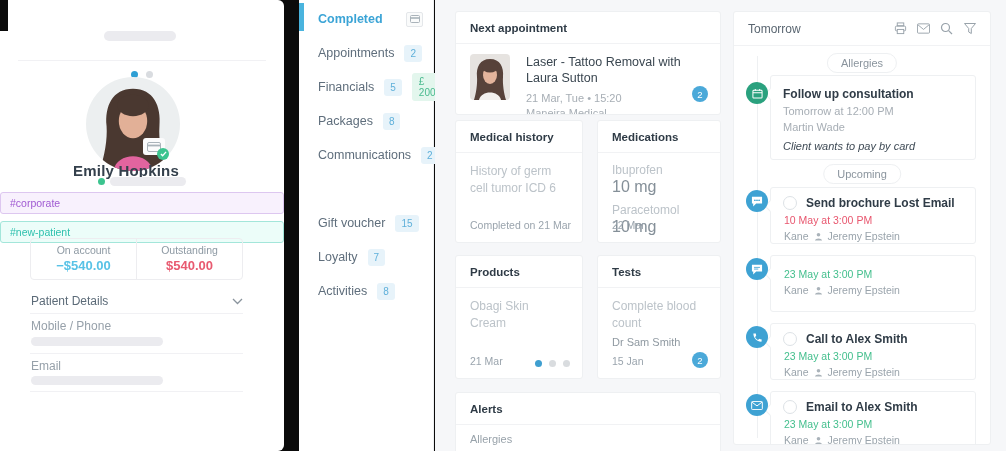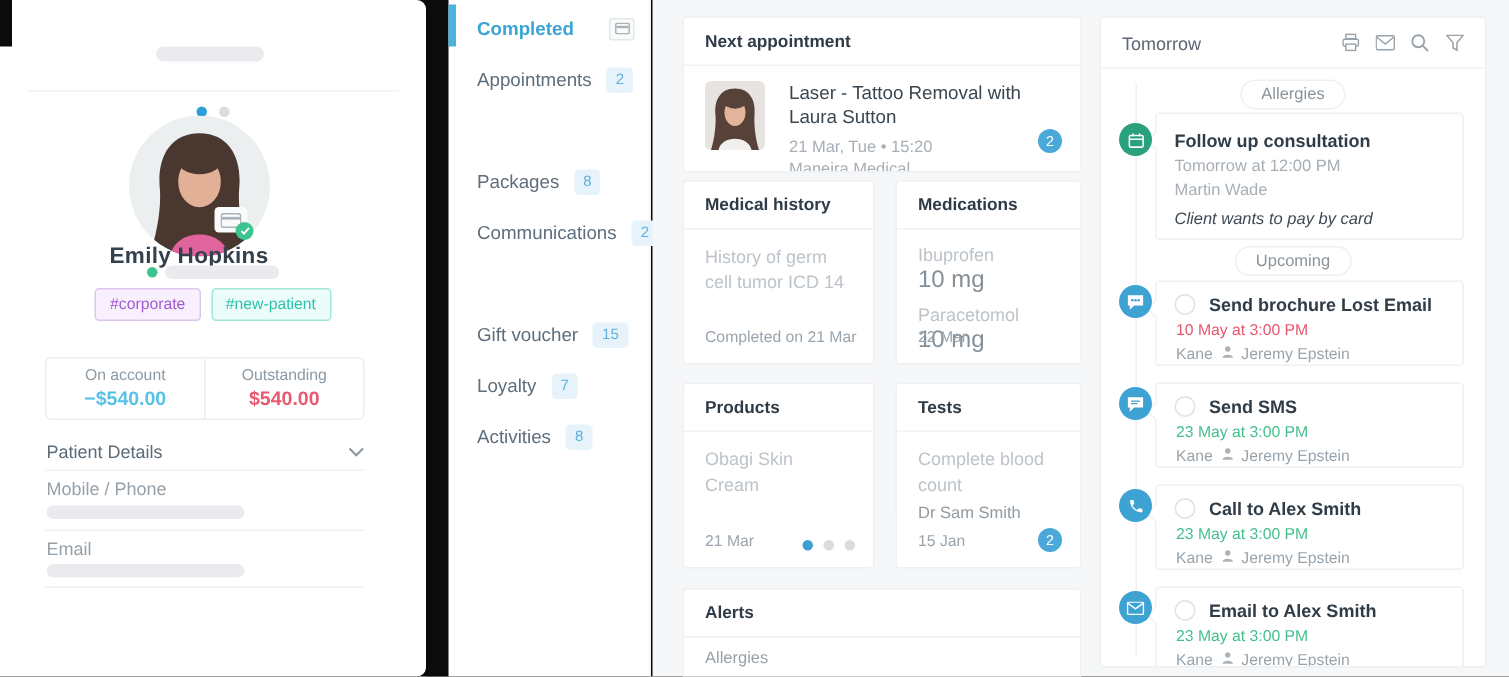--- a/index.html
+++ b/index.html
@@ -23,21 +23,21 @@
   .avatar-wrap { position:absolute; left:86px; top:77px; width:94px; height:94px; }
   .avatar-wrap svg { display:block; }
   .avatar-badge { position:absolute; left:57px; top:61px; width:22px; height:17px; background:#fbfbfc; border-radius:3px; display:flex; align-items:center; justify-content:center; }
   .avatar-check { position:absolute; left:71px; top:71px; width:12px; height:12px; border-radius:50%; background:#3cc48f; display:flex; align-items:center; justify-content:center; }
 
   .patient-name { position:absolute; left:0; top:162px; width:252px; text-align:center; font-size:15px; font-weight:bold; color:#34404c; letter-spacing:.2px; }
   .status-row { position:absolute; left:0; top:177px; width:284px; display:flex; justify-content:center; align-items:center; gap:5px; }
   .status-dot { width:7px; height:7px; border-radius:50%; background:#3cc48f; }
   .status-skel { width:76px; height:9px; }
 
-  .tags-row { position:absolute; left:0; top:192px; width:284px; display:flex; justify-content:center; gap:7px; }
+  .tags-row { position:absolute; left:0; top:192px; width:284px; display:flex; justify-content:center; gap:7px;flex-direction:column; }
   .tag { font-size:10.5px; padding:4px 9px; border-radius:3px; border:1px solid; }
   .tag.purple { color:#a05ad2; border-color:#ddc7f0; background:#f8f1fd; }
   .tag.teal { color:#2fc0ae; border-color:#a3e6da; background:#ecfdf9; }
 
   .account-box { position:absolute; left:30px; top:238px; width:213px; height:42px; border:1px solid #ededf0; border-radius:4px; display:flex; }
   .account-cell { flex:1; text-align:center; padding-top:5px; }
   .account-cell + .account-cell { border-left:1px solid #ededf0; }
   .account-label { font-size:10.5px; color:#8d99a3; }
   .account-value { font-size:13px; font-weight:bold; margin-top:2px; }
   .account-value.cyan { color:#58c2e6; }
@@ -111,21 +111,21 @@
   .sched-card { top:63px; height:85px; padding:11px 12px; }
   .sched-title { font-size:12px; font-weight:bold; color:#303c47; }
   .sched-time, .sched-person { font-size:11px; color:#a7aeb5; margin-top:4px; }
   .sched-note { font-size:11px; font-style:italic; color:#3e4a55; margin-top:7px; }
 
   .up-card { height:57px; padding:8px 12px; }
   .up-row1 { display:flex; align-items:center; gap:9px; }
   .checkbox-circle { width:14px; height:14px; border-radius:50%; border:1px solid #dde2e6; background:#fff; flex:none; cursor:pointer; }
   .up-title { font-size:12px; font-weight:bold; color:#303c47; }
   .up-time { font-size:10.5px; margin-top:4px; margin-left:1px; }
-  .up-assign { display:flex; gap:5px; margin-top:4px; margin-left:1px; font-size:10.5px; color:#9aa4ac; }
+  .up-assign { display:flex; align-items:center; gap:5px; margin-top:4px; margin-left:1px; font-size:10.5px; color:#9aa4ac; }
 </style>
 </head>
 <body>
 
 <div class="stage">
 
   <div class="patient-panel">
     <div class="skel top-skel"></div>
     <div class="panel-divider"></div>
 
@@ -214,20 +214,25 @@
         <svg width="10" height="8" viewBox="0 0 10 8">
             <rect x="0.5" y="0.5" width="9" height="7" rx="1" fill="none" stroke="#aab3ba"></rect>
             <rect x="1" y="2.2" width="8" height="1.6" fill="#aab3ba"></rect>
           </svg>
       </span>
     </div>
     <div class="nav-row" style="top:36px">
       <span class="nav-label">Appointments</span>
       <span class="nav-badge">2</span>
     </div>
+    <div class="nav-row" style="top:70px">
+      <span class="nav-label">Financials</span>
+      <span class="nav-badge">5</span>
+      <span class="nav-money">£ 200</span>
+    </div>
     <div class="nav-row" style="top:104px">
       <span class="nav-label">Packages</span>
       <span class="nav-badge">8</span>
     </div>
     <div class="nav-row" style="top:138px">
       <span class="nav-label">Communications</span>
       <span class="nav-badge">2</span>
     </div>
     <div class="nav-row" style="top:206px">
       <span class="nav-label">Gift voucher</span>
@@ -262,21 +267,21 @@
         <div>21 Mar, Tue • 15:20</div>
         <div>Maneira Medical</div>
       </div>
       <span class="blue-count appt-count">2</span>
     </div>
   </div>
 
   <div class="card mh-card">
     <div class="card-header">Medical history</div>
     <div class="card-body-pad">
-      <div class="muted-entry">History of germ cell tumor ICD 14</div>
+      <div class="muted-entry">History of germ cell tumor ICD 6</div>
     </div>
     <div class="card-footer">Completed on 21 Mar</div>
   </div>
 
   <div class="card meds-card">
     <div class="card-header">Medications</div>
     <div class="card-body-pad">
       <div class="med-name">Ibuprofen</div>
       <div class="med-dose">10 mg</div>
       <div class="med-name">Paracetomol</div>
@@ -394,24 +399,20 @@
 
     <span class="tl-icon blue" style="top:246px">
       <svg width="12" height="11" viewBox="0 0 14 13">
           <path d="M1,1 h12 v8 h-7 l-3.5,3.5 v-3.5 h-1.5 z" fill="#fff"></path>
           <line x1="3.5" y1="4" x2="10.5" y2="4" stroke="#3ea2d3" stroke-width="1"></line>
           <line x1="3.5" y1="6" x2="8.5" y2="6" stroke="#3ea2d3" stroke-width="1"></line>
         </svg>
     </span>
     <div class="act-card up-card" style="top:243px">
       <span class="notch"></span>
-      <div class="up-row1">
-        <span class="checkbox-circle"></span>
-        <span class="up-title">Send SMS</span>
-      </div>
       <div class="up-time" style="color: rgb(67, 191, 141);">23 May at 3:00 PM</div>
       <div class="up-assign">
         <span>Kane</span>
         <svg width="9" height="9" viewBox="0 0 10 10">
             <circle cx="5" cy="3" r="2" fill="#aab3ba"></circle>
             <path d="M1,9.5 C1.5,6.5 8.5,6.5 9,9.5 Z" fill="#aab3ba"></path>
           </svg>
         <span>Jeremy Epstein</span>
       </div>
     </div>

